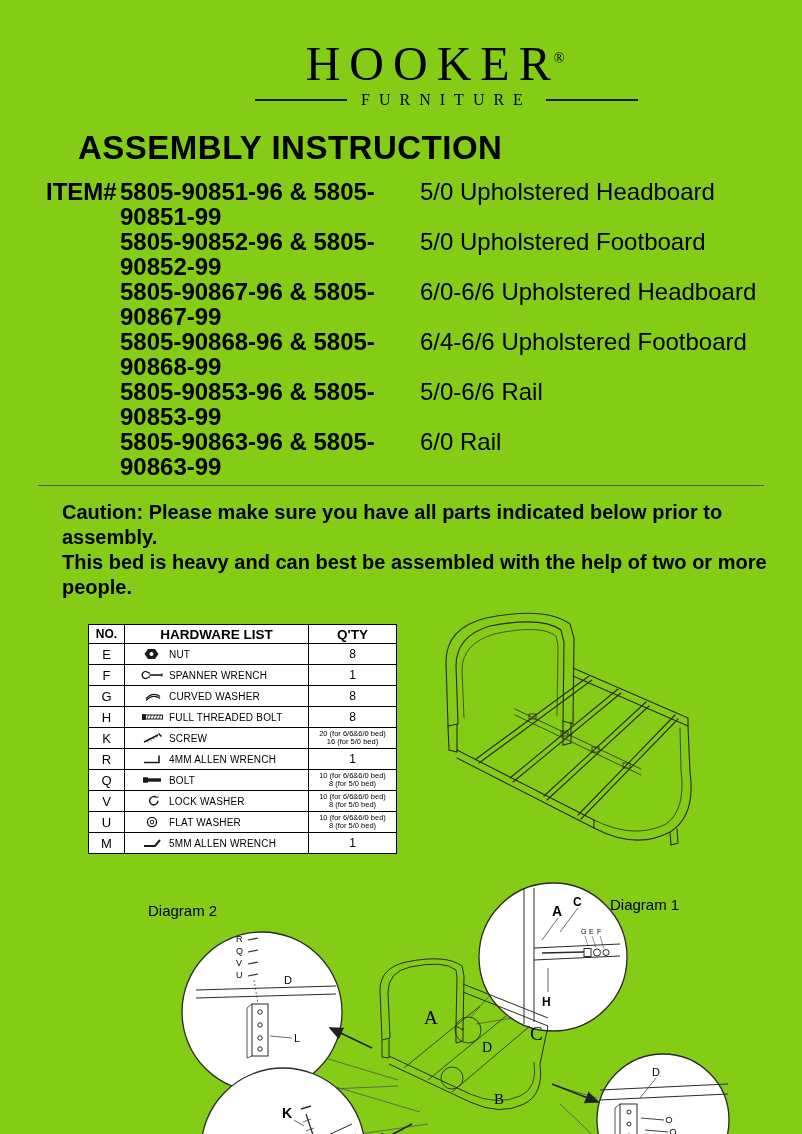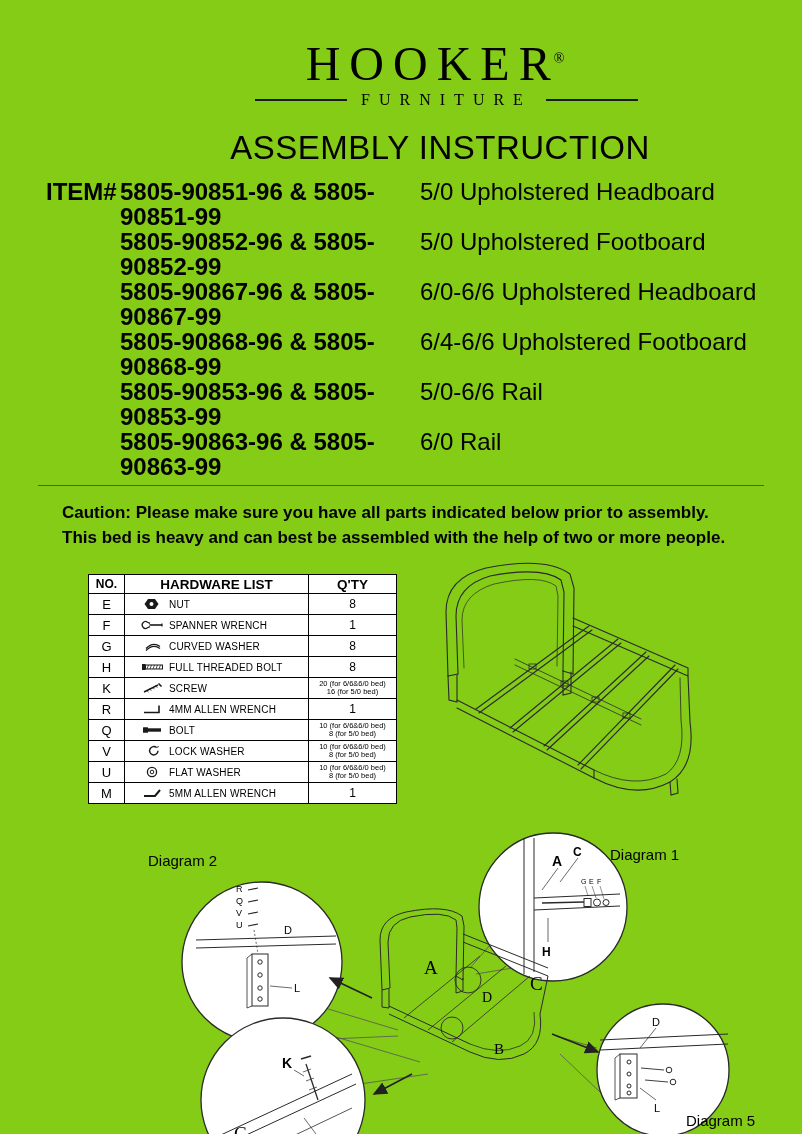--- a/index.html
+++ b/index.html
@@ -7,32 +7,32 @@
   body { width:802px; height:1134px; font-family:"Liberation Sans", sans-serif; color:#000; }
   .page { position:relative; width:802px; height:1134px; background:#84cc16; overflow:hidden; }
 
   .brand-row { text-align:center; margin-top:34px; padding-left:68px;
     font-family:"Liberation Serif", serif; font-size:48px; letter-spacing:9px; line-height:50px; }
   .reg { font-size:14px; vertical-align:super; letter-spacing:0; margin-left:-6px; }
   .brand-sub-row { display:flex; align-items:center; justify-content:center; gap:14px; margin-top:2px; padding-left:91px; }
   .brand-sub { font-family:"Liberation Serif", serif; font-size:16px; letter-spacing:9px; }
   .rule { width:92px; height:2px; background:#1a1a1a; }
 
-  .page-title { text-align:center; padding-left:78px; font-size:33px; font-weight:400; margin-top:20px; letter-spacing:0.5px; }
+  .page-title { padding-left:78px; font-size:33px; font-weight:700; margin-top:20px; letter-spacing:0.5px; }
 
   .items { margin-top:12px; font-size:24px; }
   .item-row { display:flex; line-height:25px; }
   .item-label { width:74px; margin-left:46px; font-weight:700; }
   .item-spacer { width:74px; margin-left:46px; }
   .item-codes { width:300px; font-weight:700; }
   .item-desc { font-weight:400;text-align:center; }
 
   .divider { border:none; border-top:1.5px solid #555; margin:6px 38px 0 38px; }
 
-  .caution { margin:14px 12px 0 62px; font-weight:700; font-size:17px; line-height:25px; }
+  .caution { margin:14px 12px 0 62px; font-weight:700; font-size:20px; line-height:25px; }
 
   .content { position:relative; height:734px; }
 
   .hw-table { position:absolute; left:88px; top:24px; border-collapse:collapse; background:#fff; }
   .hw-table th, .hw-table td { border:1px solid #000; }
   th.h-no { width:36px; font-size:12px; height:19px; }
   th.h-name { width:184px; font-size:13.5px; }
   th.h-qty { width:88px; font-size:13.5px; }
   td.c-no { text-align:center; font-size:13px; height:21px; }
   td.c-name { font-size:10px; padding-left:15px; letter-spacing:0.2px; }

